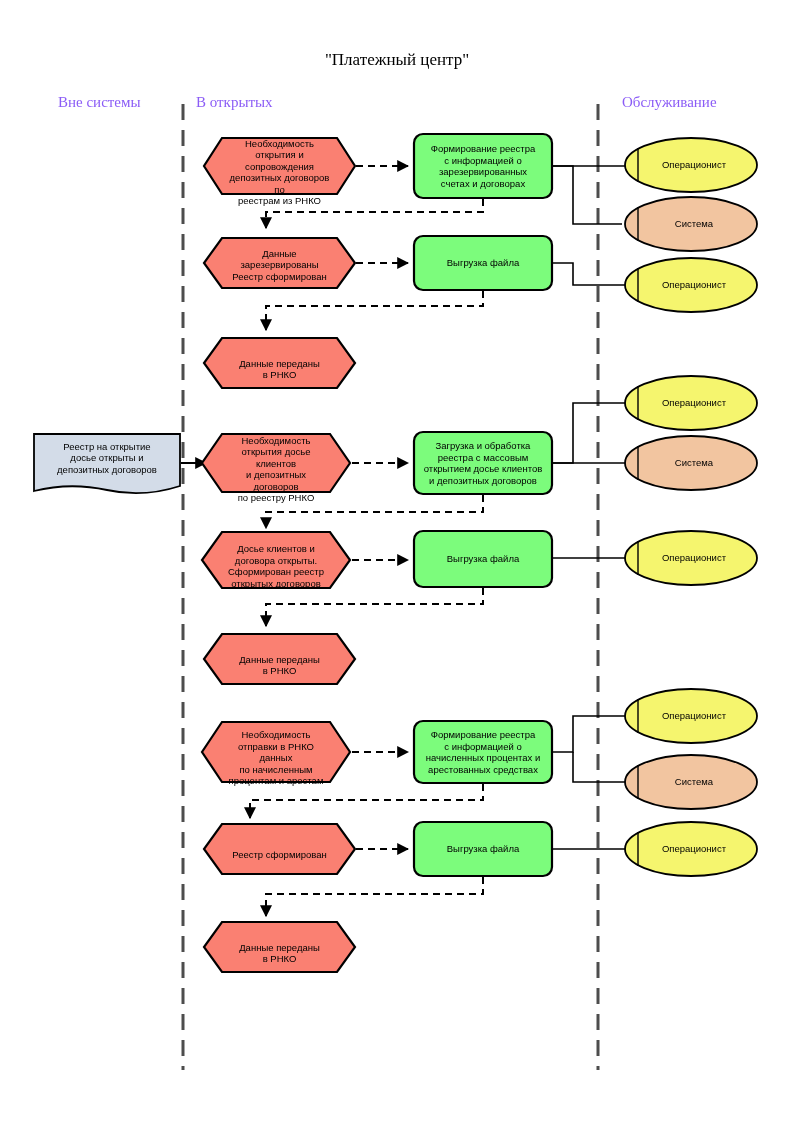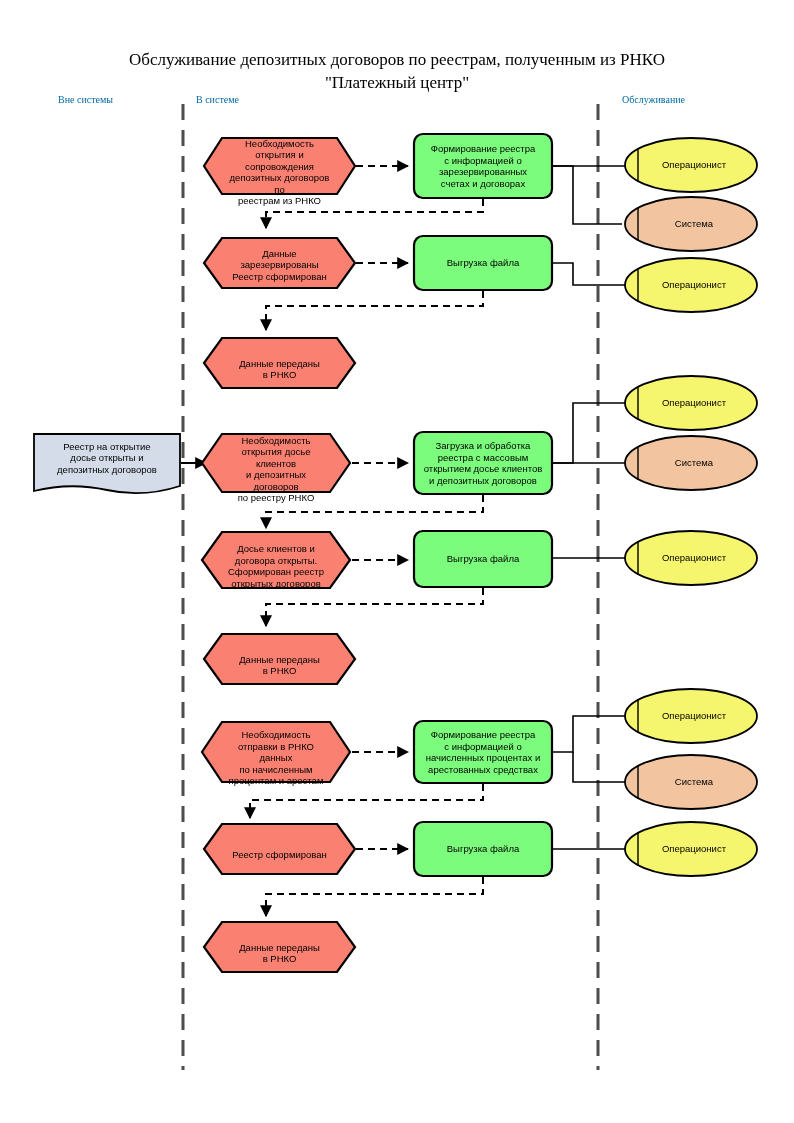--- a/index.html
+++ b/index.html
@@ -29,22 +29,22 @@
     font-family: "Liberation Serif", serif;
     font-size: 17px;
     color: #000;
     line-height: 23px;
     pointer-events: none;
   }
   .title-line2 { display: block; }
   .lane-label {
     position: absolute;
     font-family: "Liberation Serif", serif;
-    font-size: 10px;
-    color: #0369a1;
+    font-size: 15px;
+    color: #8b5cf6;
     white-space: nowrap;
   }
   .node {
     position: absolute;
     box-sizing: border-box;
     display: flex;
     align-items: center;
     justify-content: center;
     text-align: center;
     font-size: 9.5px;
@@ -157,26 +157,25 @@
   <line x1="553" y1="849" x2="628" y2="849" stroke="#000" stroke-width="1.6"></line>
   <ellipse cx="691" cy="849" rx="66" ry="27" fill="#F5F56E" stroke="#000" stroke-width="1.8"></ellipse>
   <line x1="638" y1="832" x2="638" y2="866" stroke="#000" stroke-width="1.4"></line>
 
   <path d="M 483 877 L 483 894 L 266 894 L 266 916" fill="none" stroke="#000" stroke-width="2" stroke-dasharray="7,5" marker-end="url(#arrow)"></path>
 
   <polygon points="222,922 337,922 355,947 337,972 222,972 204,947" fill="#FA8072" stroke="#000" stroke-width="2.2"></polygon>
 </svg>
 
 <div class="title-block">
-  <span>Обслуживание депозитных договоров по реестрам, полученным из РНКО</span>
   <span class="title-line2">"Платежный центр"</span>
 </div>
 
 <div class="lane-label" style="left:58px; top:94px;">Вне системы</div>
-<div class="lane-label" style="left:196px; top:94px;">В системе</div>
+<div class="lane-label" style="left:196px; top:94px;">В открытых</div>
 <div class="lane-label" style="left:622px; top:94px;">Обслуживание</div>
 
 <div class="node hex" style="left:204px; top:138px; width:151px; height:56px;">
   <span class="lbl">Необходимость
 открытия и сопровождения
 депозитных договоров по
 реестрам из РНКО</span>
   </div>
 
 <div class="node proc" style="left:414px; top:134px; width:138px; height:64px;">

